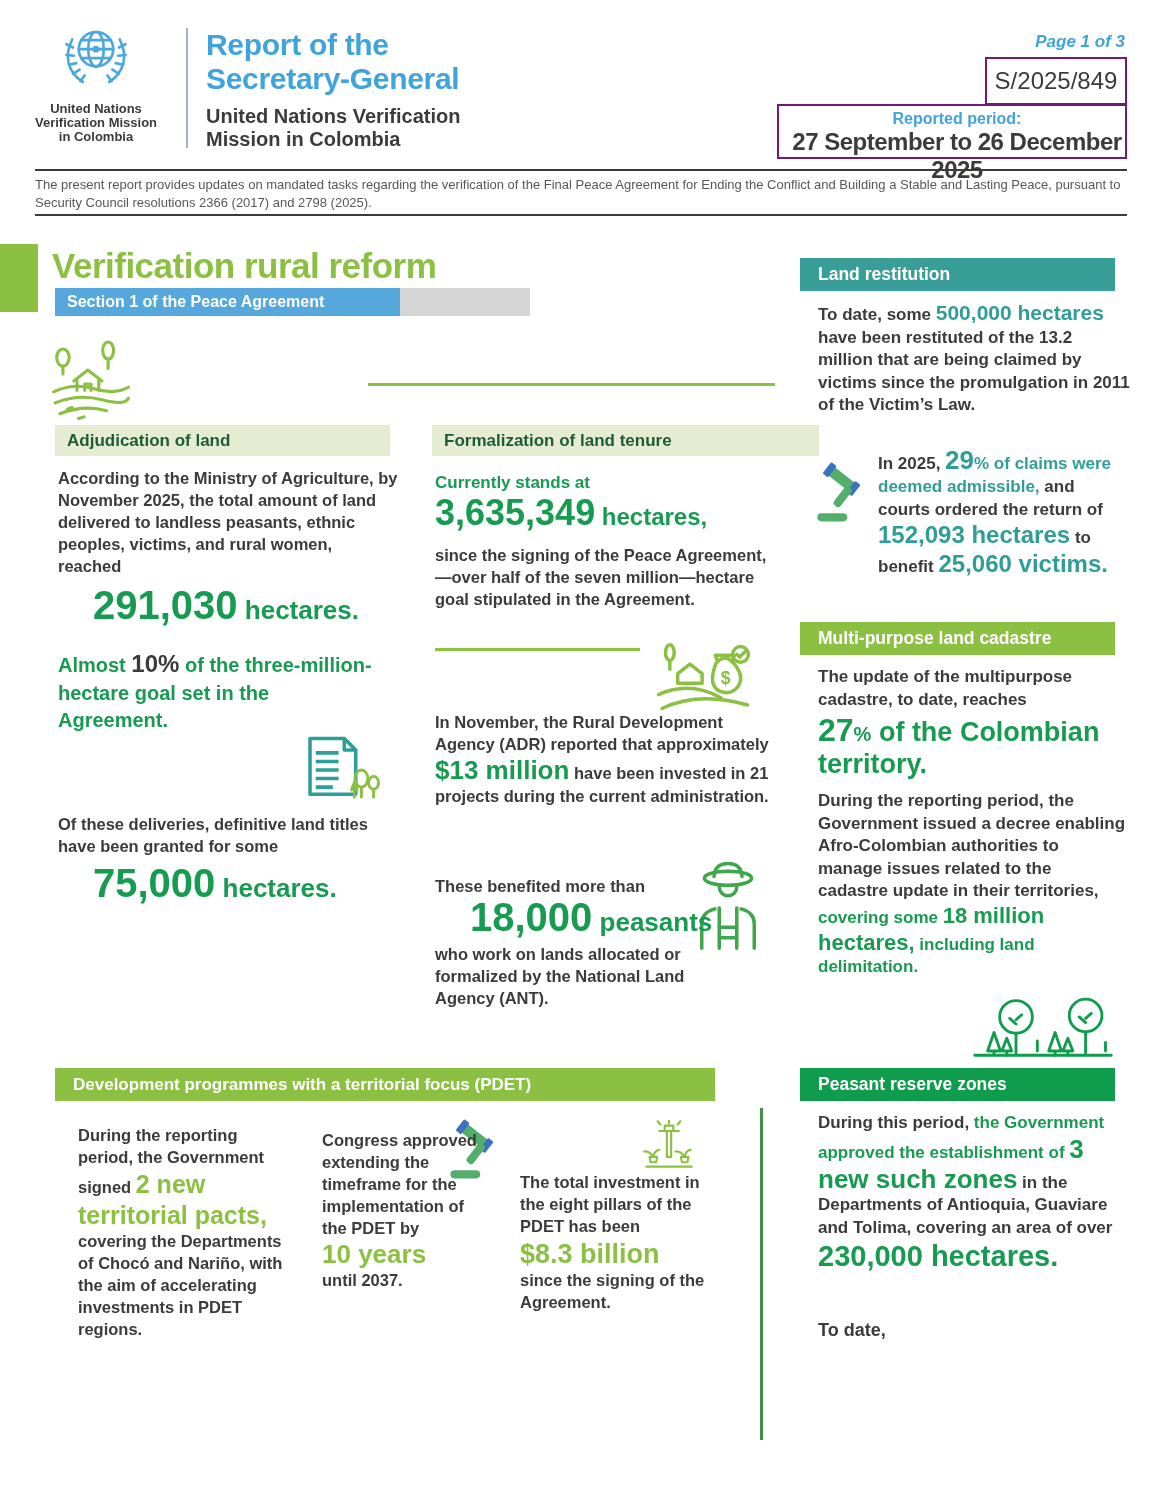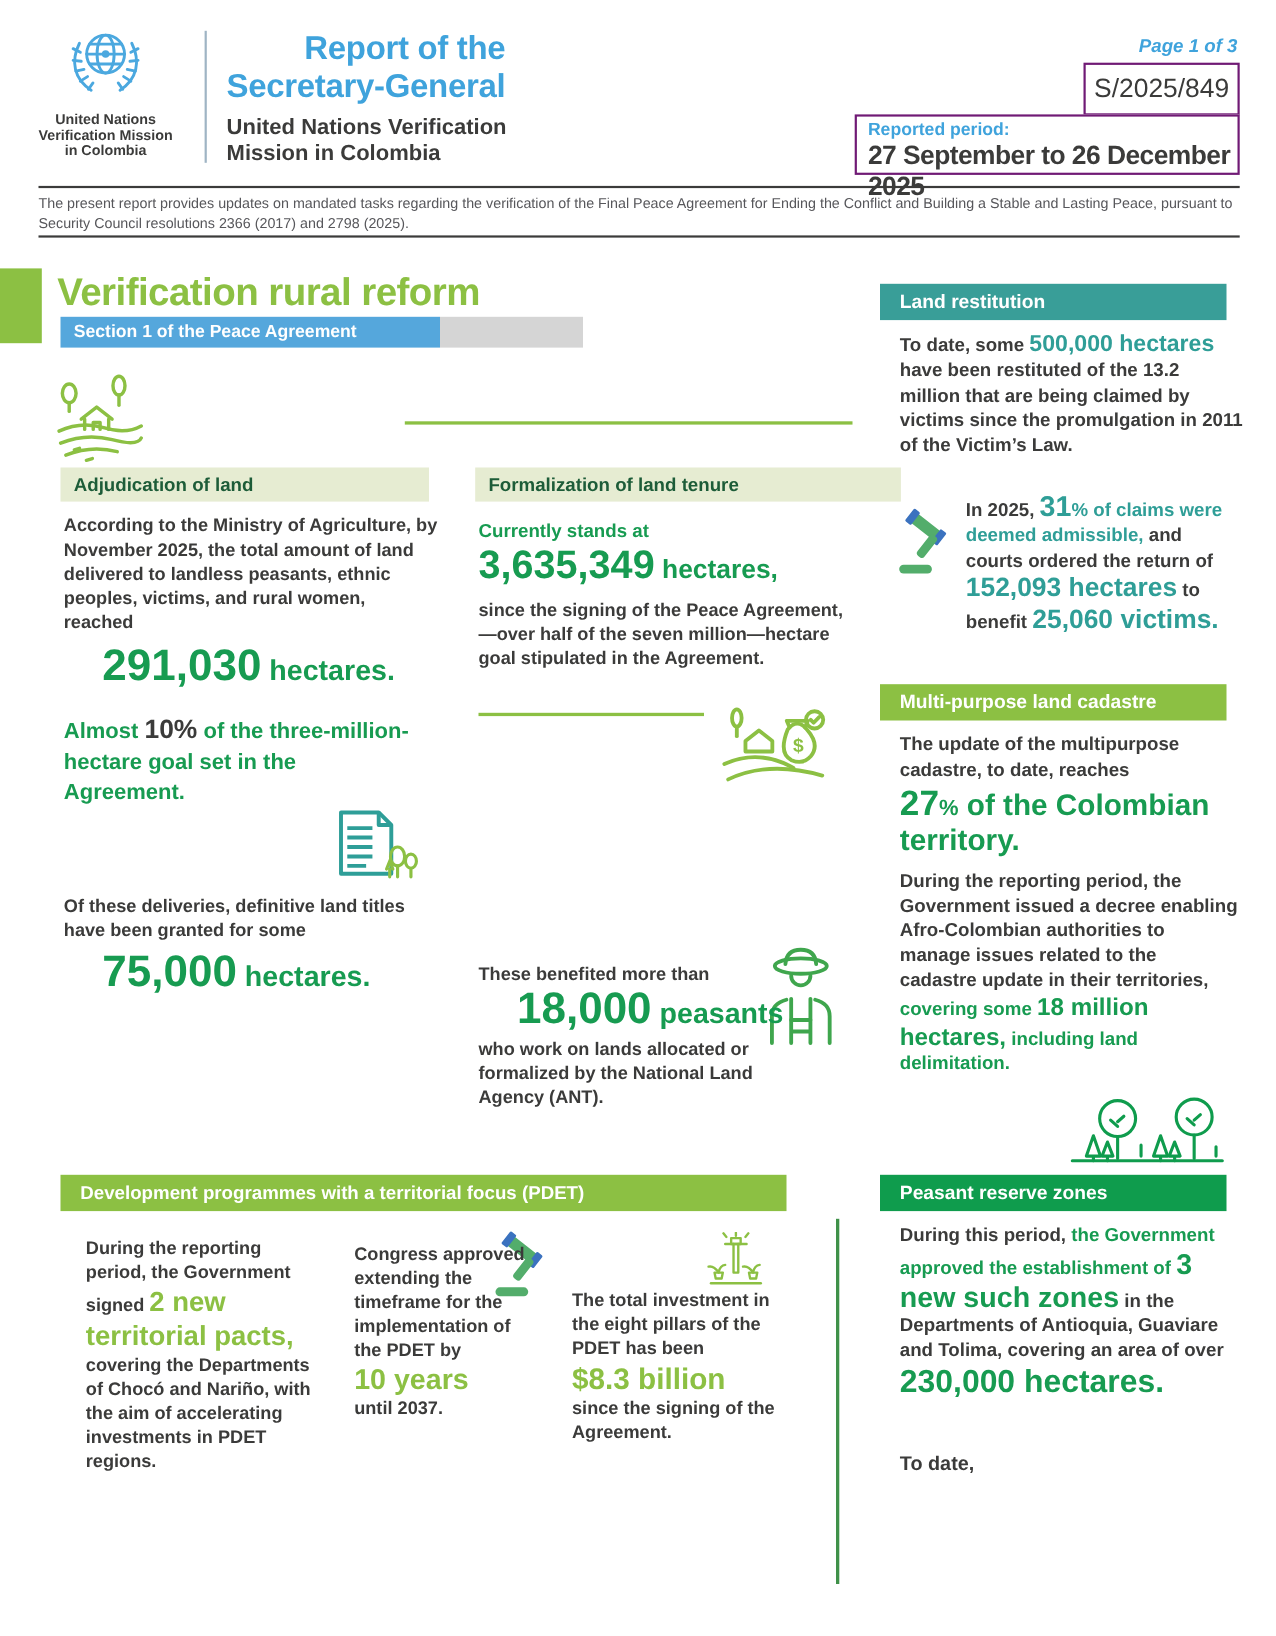--- a/index.html
+++ b/index.html
@@ -30,21 +30,21 @@
   .n21{font-size:21px;line-height:1.25;}
   .n20{font-size:20px;line-height:1.2;}
   .s24{font-size:24px;}
   .s20{font-size:20px;line-height:1.35;}
   .s18{font-size:18px;line-height:1.35;}
   .blk{display:block;}
   .subhead{background:var(--subbg);color:var(--subtx);font-weight:700;font-size:17px;
            line-height:31px;padding-left:12px;height:31px;}
   .colorhead{color:#fff;font-weight:700;font-size:17.5px;line-height:33px;height:33px;padding-left:18px;}
   .rule{background:var(--dark);height:2px;}
-  .hdr-title{color:var(--blue);font-size:30px;font-weight:700;line-height:1.13;letter-spacing:-0.3px;text-align:right;}
+  .hdr-title{color:var(--blue);font-size:30px;font-weight:700;line-height:1.13;letter-spacing:-0.3px;}
   .hdr-sub{color:var(--dark);font-size:20px;font-weight:700;line-height:1.15;}
   .boxed{border:2px solid #701a75;background:#fff;}
 </style>
 </head>
 <body>
 
 <div class="page">
 
   <div class="abs" style="left:55px;top:18px;width:82px;height:82px;">
     <svg viewBox="0 0 100 100" width="82" height="82">
@@ -71,21 +71,21 @@
     <div>Report of the</div>
     <div>Secretary-General</div>
   </div>
   <div class="abs hdr-sub" style="left:206px;top:105px;">
     <div>United Nations Verification</div>
     <div>Mission in Colombia</div>
   </div>
 
   <div class="abs" style="right:35px;top:32px;width:300px;text-align:right;color:var(--blue);font-weight:700;font-style:italic;font-size:17px;">Page 1 of 3</div>
   <div class="abs boxed" style="left:985px;top:57px;width:142px;height:48px;display:flex;align-items:center;justify-content:center;font-size:24px;color:var(--dark);">S/2025/849</div>
-  <div class="abs boxed" style="left:777px;top:104px;width:350px;height:55px;padding:4px 0 0 10px;">
+  <div class="abs boxed" style="left:777px;top:104px;width:350px;height:55px;padding:4px 0 0 10px;text-align:center;">
     <div style="color:var(--blue);font-weight:700;font-size:16px;">Reported period:</div>
     <div style="color:var(--dark);font-weight:700;font-size:24px;letter-spacing:-0.5px;">27 September to 26 December 2025</div>
   </div>
 
   <div class="abs rule" style="left:35px;top:169px;width:1092px;"></div>
   <div class="abs" style="left:35px;top:176px;width:1092px;font-size:13px;color:var(--gray);line-height:1.35;">The present report provides updates on mandated tasks regarding the verification of the Final Peace Agreement for Ending the Conflict and Building a Stable and Lasting Peace, pursuant to Security Council resolutions 2366 (2017) and 2798 (2025).</div>
   <div class="abs rule" style="left:35px;top:214px;width:1092px;"></div>
 
   <div class="abs" style="left:0;top:244px;width:38px;height:68px;background:var(--yg);"></div>
   <div class="abs" style="left:52px;top:246px;font-size:35px;font-weight:700;color:var(--yg);letter-spacing:-0.5px;">Verification rural reform</div>
@@ -148,20 +148,21 @@
         <path d="M70 42 q10 -12 20 0 q14 16 4 28 q-8 9 -20 4 q-14 -7 -4 -32 z"></path>
         <path d="M72 40 l-3 -7 h22 l-3 7"></path>
         <circle cx="98" cy="32" r="9"></circle>
           <path d="M94 32 l3 3 l6 -6"></path>
         <path d="M4 78 Q40 62 76 82"></path>
         <path d="M8 94 Q50 74 106 90"></path>
       </g>
       <text x="81" y="66" font-size="20" font-weight="bold" fill="#8CC043" text-anchor="middle" font-family="Liberation Sans, sans-serif">$</text>
     </svg>
   </div>
+  <div class="abs para" style="left:435px;top:712px;width:350px;"><span class="dk">In November, the Rural Development Agency (ADR) reported that approximately </span><span class="em n26">$13 million</span><span class="dk"> have been invested in 21 projects during the current administration.</span></div>
   <div class="abs para" style="left:435px;top:876px;width:270px;"><span class="dk">These benefited more than</span></div>
   <div class="abs" style="left:693px;top:852px;width:70px;height:98px;">
     <svg viewBox="0 0 80 112" width="70" height="98">
       <g fill="none" stroke="#3FA64D" stroke-width="4" stroke-linecap="round" stroke-linejoin="round">
         <ellipse cx="40" cy="30" rx="27" ry="8"></ellipse>
         <path d="M24 28 q1 -15 16 -15 q15 0 16 15"></path>
         <path d="M30 40 a10 10 0 0 0 20 0"></path>
         <path d="M10 110 v-28 q0 -13 15 -17"></path>
         <path d="M70 110 v-28 q0 -13 -15 -17"></path>
         <path d="M30 64 v22 M50 64 v22"></path>
@@ -178,21 +179,21 @@
     <svg viewBox="0 0 100 112" width="62" height="86">
       <g transform="rotate(38 50 38)">
         <rect x="28" y="28" width="44" height="17" rx="3" fill="#53AD6B"></rect>
         <rect x="20" y="25" width="11" height="23" rx="2" fill="#3B72BF"></rect>
         <rect x="69" y="25" width="11" height="23" rx="2" fill="#3B72BF"></rect>
       </g>
       <rect x="47" y="46" width="13" height="38" rx="5" transform="rotate(38 53 64)" fill="#53AD6B"></rect>
       <rect x="12" y="92" width="48" height="13" rx="6.5" fill="#53AD6B"></rect>
     </svg>
   </div>
-  <div class="abs para17" style="left:878px;top:446px;width:248px;"><span class="dk">In 2025, </span><span class="tl n26">31</span><span class="tl">% of claims were deemed admissible,</span><span class="dk"> and courts ordered the return of </span><span class="tl n24">152,093 hectares</span><span class="dk"> to benefit </span><span class="tl n24">25,060 victims.</span></div>
+  <div class="abs para17" style="left:878px;top:446px;width:248px;"><span class="dk">In 2025, </span><span class="tl n26">29</span><span class="tl">% of claims were deemed admissible,</span><span class="dk"> and courts ordered the return of </span><span class="tl n24">152,093 hectares</span><span class="dk"> to benefit </span><span class="tl n24">25,060 victims.</span></div>
 
   <div class="abs colorhead" style="left:800px;top:622px;width:315px;background:var(--yg);">Multi-purpose land cadastre</div>
   <div class="abs para17" style="left:818px;top:666px;width:312px;"><span class="dk">The update of the multipurpose cadastre, to date, reaches</span></div>
   <div class="abs b" style="left:818px;top:714px;width:300px;"><span class="em n32">27</span><span class="em n20">%</span><span class="em n27"> of the Colombian territory.</span></div>
   <div class="abs para17" style="left:818px;top:790px;width:308px;"><span class="dk">During the reporting period, the Government issued a decree enabling Afro-Colombian authorities to manage issues related to the cadastre update in their territories, </span><span class="em">covering some </span><span class="em n22">18 million hectares,</span><span class="em"> including land delimitation.</span></div>
 
   <div class="abs" style="left:972px;top:988px;width:142px;height:72px;">
     <svg viewBox="0 0 200 100" width="142" height="72">
       <g fill="none" stroke="#0F9C4D" stroke-width="4" stroke-linecap="round" stroke-linejoin="round">
         <path d="M4 94 h192"></path>

